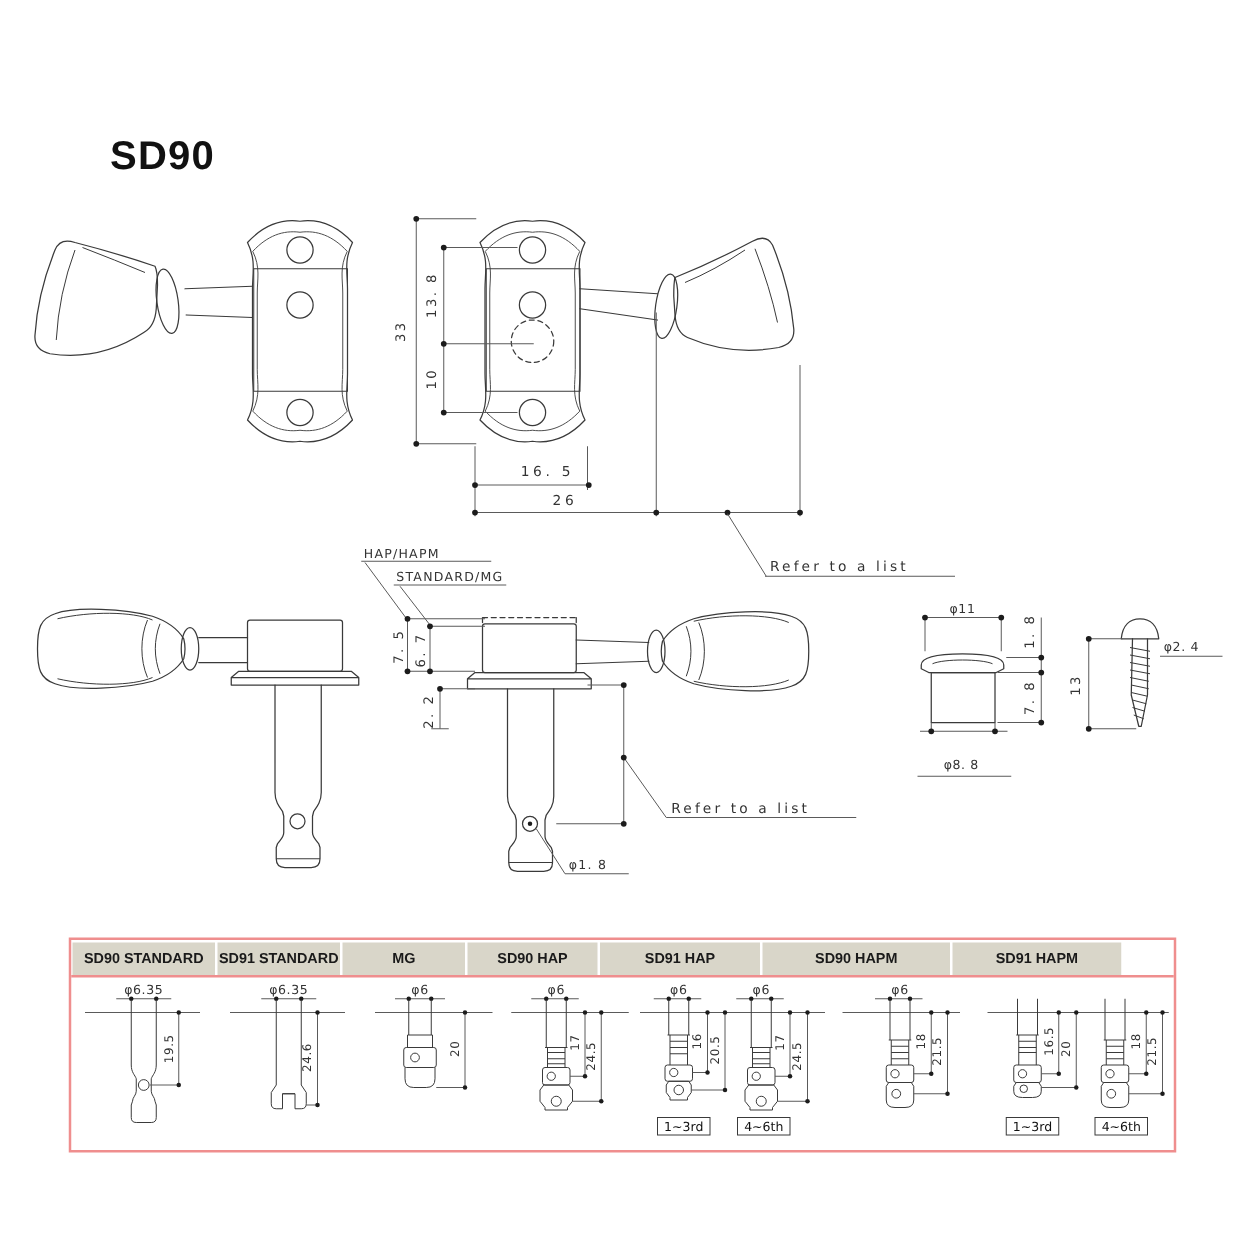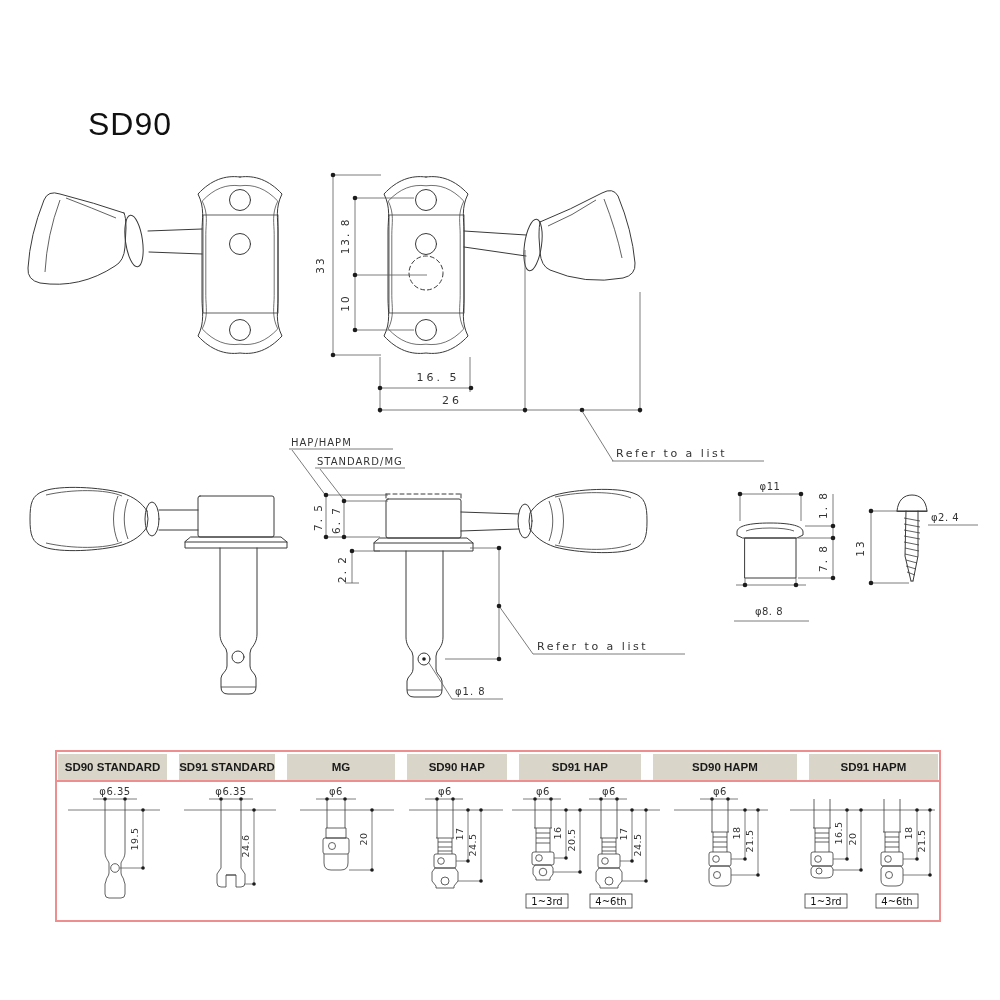--- a/index.html
+++ b/index.html
@@ -1,36 +1,36 @@
 <!DOCTYPE html>
 <html><head>
 <meta charset="utf-8">
 <style>
   html,body{margin:0;padding:0;background:#fff;}
   .canvas{position:relative;width:1000px;height:1000px;background:#ffffff;overflow:hidden;
           font-family:"DejaVu Sans",sans-serif;}
   .page-title{position:absolute;left:88px;top:106px;font-family:"Liberation Sans",sans-serif;
-          font-weight:normal;font-size:32px;letter-spacing:1px;color:#111;}
+          font-weight:bold;font-size:32px;letter-spacing:1px;color:#111;}
   svg text{font-family:"DejaVu Sans",sans-serif;fill:#333;}
   .ln{stroke:#3a3a3a;stroke-width:1;fill:none;stroke-linejoin:round;stroke-linecap:round;}
   .lnt{stroke:#3a3a3a;stroke-width:0.8;fill:none;}
   .dm{stroke:#5a5a5a;stroke-width:0.8;fill:none;}
   .dash{stroke-dasharray:4 3;}
   .dot{fill:#1c1c1c;stroke:none;}
   .tz{font-size:10.5px;letter-spacing:2px;}
   .tbig{font-size:11px;letter-spacing:3px;}
   .tlabel{font-size:10px;letter-spacing:1px;}
   .trefer{font-size:11px;letter-spacing:2.5px;}
   .trs{font-size:9.5px;letter-spacing:0.5px;}
   .tphi{font-size:10px;letter-spacing:0.5px;}
   .tbadge{font-size:10px;letter-spacing:0;fill:#111;}
   
   .spec-table{position:absolute;left:55px;top:750px;width:886px;height:172px;
       border:2px solid #ef8e8e;background:#fff;box-sizing:border-box;}
-  .thead{display:flex;gap:12px;padding:2px 1px 0 1px;border-bottom:2px solid #ef8e8e;}
+  .thead{display:flex;gap:2px;padding:2px 1px 0 1px;border-bottom:2px solid #ef8e8e;}
   .th{height:26px;background:#d9d6c9;display:flex;align-items:center;justify-content:center;
       font-family:"Liberation Sans",sans-serif;font-weight:bold;font-size:11.5px;color:#1a1a1a;
       white-space:nowrap;}
   .tbody-svg{display:block;}
 </style>
 </head>
 <body>
 
 <div class="canvas">
 
@@ -182,21 +182,21 @@
         <circle class="dot" cx="871" cy="583" r="2.3"></circle>
       <text class="tz" text-anchor="middle" transform="rotate(-90 864 548)" x="864" y="548">13</text>
       <text class="tphi" x="931" y="521">φ2. 4</text>
     </g>
   </svg>
 
   <div class="spec-table">
     <div class="thead">
       <div class="th" style="width:114px">SD90 STANDARD</div>
       <div class="th" style="width:98px">SD91 STANDARD</div>
-      <div class="th" style="width:113px">MG</div>
+      <div class="th" style="width:98px">MG</div>
       <div class="th" style="width:104px">SD90 HAP</div>
       <div class="th" style="width:128px">SD91 HAP</div>
       <div class="th" style="width:150px">SD90 HAPM</div>
       <div class="th" style="width:135px">SD91 HAPM</div>
     </div>
 
     <svg class="tbody-svg" width="882" height="136" viewBox="0 0 882 136">
 
       <g>
         <text class="tphi" text-anchor="middle" x="58" y="13">φ6.35</text>

